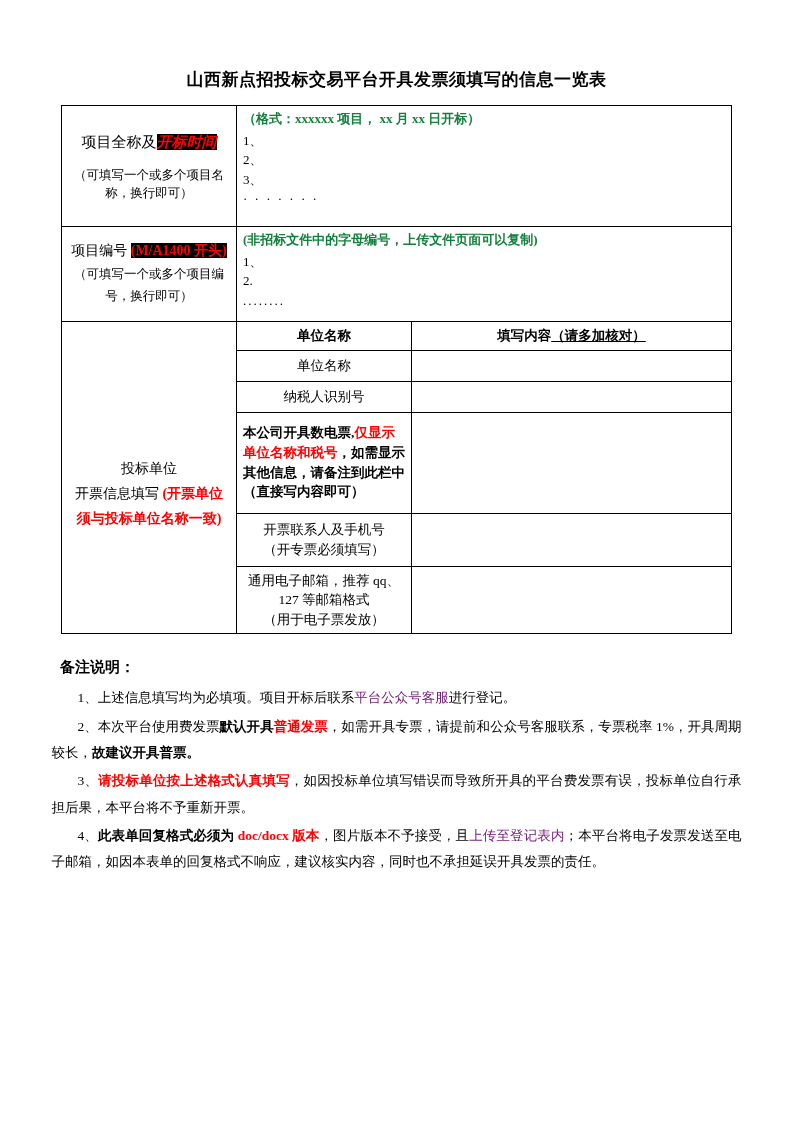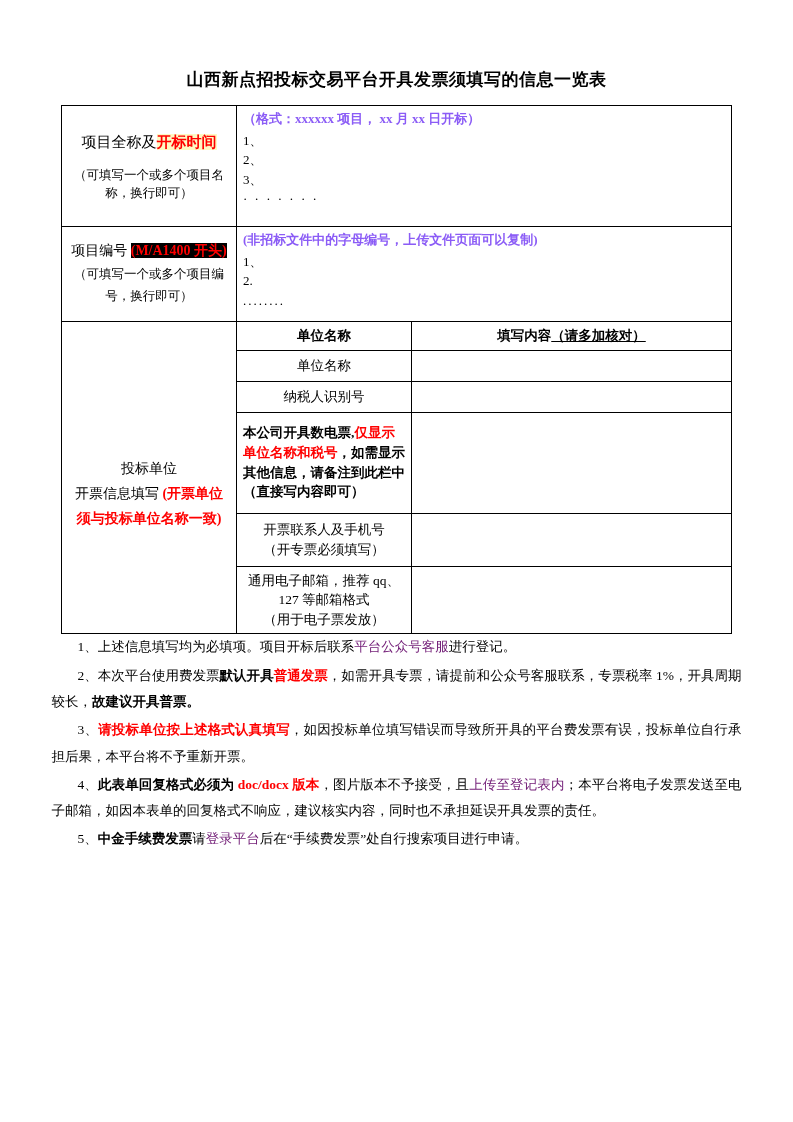--- a/index.html
+++ b/index.html
@@ -52,21 +52,21 @@
   }
   .red-b {
     color: #ff0000;
     font-weight: bold;
   }
   .bold { font-weight: bold; }
   .note-small {
     font-size: 12.5px;
   }
   .fmt-line {
-    color: #8b5cf6;
+    color: #15803d;
     font-weight: bold;
     font-size: 13px;
     margin-bottom: 2px;
   }
   .list-line {
     font-size: 13px;
     line-height: 1.5;
   }
   .dots {
     letter-spacing: 2px;
@@ -122,21 +122,21 @@
     <colgroup>
       <col style="width:175px">
       <col style="width:175px">
       <col style="width:320px">
     </colgroup>
     <tbody>
 
       <tr>
         <td class="cell-label" colspan="1">
           <div style="font-size:15px;line-height:1.7;">
-            <span>项目全称及</span><span class="red-b" style="background:#fef9c3;">开标时间</span>
+            <span>项目全称及</span><span class="red-b" style="background:#000000;font-style:italic;">开标时间</span>
           </div>
           <div class="note-small" style="margin-top:10px;">（可填写一个或多个项目名称，换行即可）</div>
         </td>
         <td colspan="2" style="vertical-align:top;height:112px;">
           <div class="fmt-line">（格式：xxxxxx 项目，  xx 月 xx 日开标）</div>
           <div class="list-line">1、</div>
           <div class="list-line">2、</div>
           <div class="list-line">3、</div>
           <div class="list-line dots">· · · · · · ·</div>
         </td>
@@ -198,32 +198,30 @@
       </tr>
 
       <tr>
         <td class="inv-row-label" style="height:58px;white-space:pre-line;">通用电子邮箱，推荐 qq、127 等邮箱格式
 （用于电子票发放）</td>
         <td></td>
       </tr>
     </tbody>
   </table>
 
+  <div class="remarks-title">备注说明：</div>
 
   <div class="remarks">
     <p>
       <span>1、上述信息填写均为必填项。项目开标后联系</span><span class="red">平台公众号客服</span><span>进行登记。</span>
     </p>
     <p>
       <span>2、本次平台使用费发票</span><span class="bold">默认开具</span><span class="red-b">普通发票</span><span>，如需开具专票，请提前和公众号客服联系，专票税率 1%，开具周期较长，</span><span class="bold">故建议开具普票。</span>
     </p>
     <p>
       <span>3、</span><span class="red-b">请投标单位按上述格式认真填写</span><span>，如因投标单位填写错误而导致所开具的平台费发票有误，投标单位自行承担后果，本平台将不予重新开票。</span>
     </p>
     <p>
       <span>4、</span><span class="bold">此表单回复格式必须为 </span><span class="red-b">doc/docx 版本</span><span>，图片版本不予接受，且</span><span class="red">上传至登记表内</span><span>；本平台将电子发票发送至电子邮箱，如因本表单的回复格式不响应，建议核实内容，同时也不承担延误开具发票的责任。</span>
     </p>
-    <p>
-      <span>5、</span><span class="bold">中金手续费发票</span><span>请</span><span class="red">登录平台</span><span>后在“手续费发票”处自行搜索项目进行申请。</span>
-    </p>
   </div>
 
 </div>
 
 </body></html>

